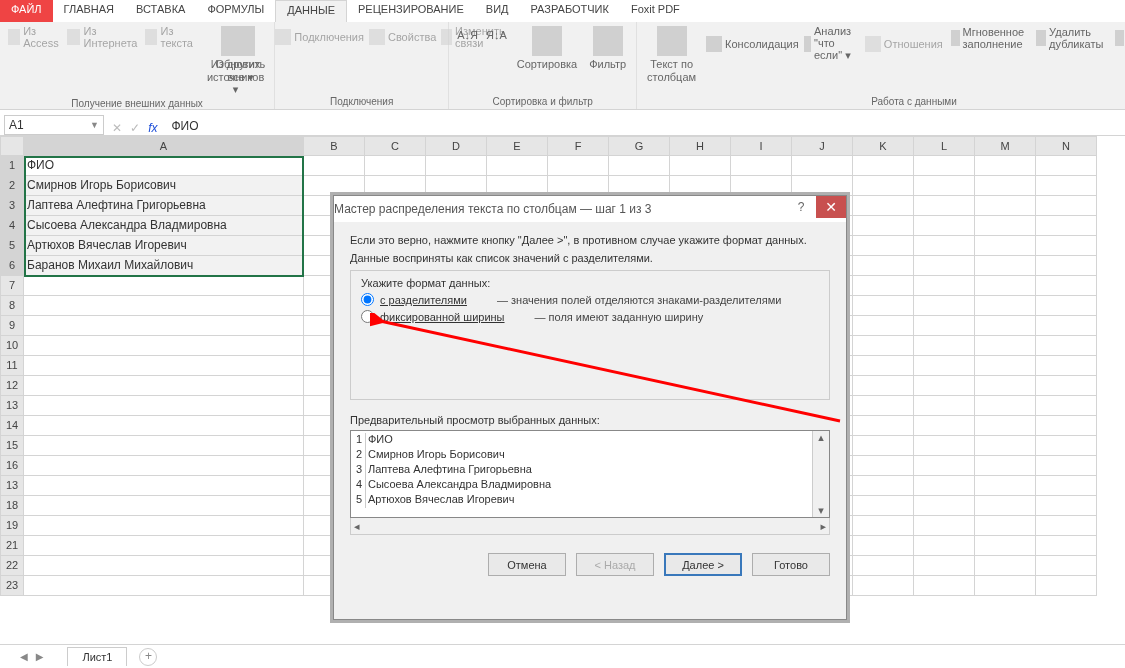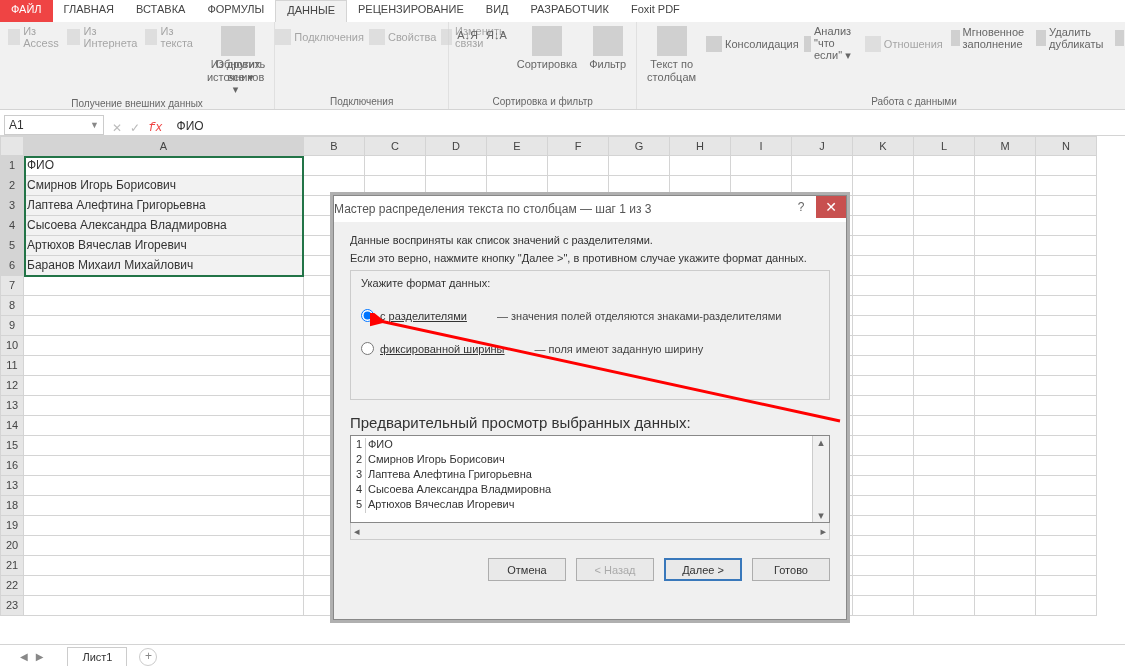--- a/index.html
+++ b/index.html
@@ -15,21 +15,21 @@
 .group-body{display:flex;gap:4px;align-items:flex-start;flex:1}
 .small-btn{display:flex;align-items:center;gap:3px;font-size:11px;color:#666;padding:1px 2px}
 .small-btn.dis{opacity:.55}
 .big-btn{display:flex;flex-direction:column;align-items:center;gap:2px;font-size:11px;color:#666;padding:2px 4px;text-align:center;line-height:1.15}
 .bi{width:16px;height:16px;background:#d0d0d0;display:inline-block}
 .big-btn .bi{width:30px;height:30px}
 .stack{display:flex;flex-direction:row;gap:1px}
 .formula-bar{display:flex;align-items:flex-end;height:26px;border-bottom:1px solid #d4d4d4;background:#fff}
 .name-box{width:100px;border:1px solid #ccc;margin-left:4px;padding:2px 4px;font-size:12px;background:#fff;display:flex;align-items:center;justify-content:space-between}
 .fb-icons{display:flex;gap:8px;margin:0 8px;color:#bbb}
-.fx{font-style:italic;font-family:Liberation Mono, monospace;color:#ef4444}
+.fx{font-style:italic;font-family:Liberation Sans, sans-serif;color:#1d4ed8}
 .fb-input{flex:1;padding:2px 6px;font-size:12px;border:none}
 .sheet{position:relative;height:493px;overflow:hidden}
 .col-headers{display:flex;height:20px;position:sticky;top:0}
 .corner{width:24px;background:#e6e6e6;border:1px solid #d4d4d4}
 .col-h{background:#e6e6e6;border:1px solid #d4d4d4;border-left:none;text-align:center;font-size:11px;color:#444;line-height:18px}
 .col-h.A{width:280px;background:#d4d4d4}
 .col-h.o{width:61px}
 .rows{}
 .row{display:flex;height:20px}
 .row-h{width:24px;background:#e6e6e6;border:1px solid #d4d4d4;border-top:none;text-align:center;font-size:11px;color:#444;line-height:19px}
@@ -47,25 +47,25 @@
 .dialog{position:absolute;left:333px;top:195px;width:514px;height:425px;background:#f0f0f0;border:1px solid #888;box-shadow:0 0 0 3px #b0b0b0}
 .dlg-title{height:26px;background:#fff;display:flex;align-items:center;justify-content:flex-start;position:relative;font-size:12px;color:#555}
 .dlg-btns{position:absolute;right:0;top:0;display:flex}
 .dlg-btn{width:30px;height:22px;text-align:center;line-height:22px;font-size:12px;color:#666}
 .dlg-close{background:#c8504f;color:#fff;font-size:14px}
 .dlg-body{padding:12px 16px 8px;font-size:11px;color:#333}
 .dlg-body p{margin-bottom:6px}
 .fieldset{margin-top:6px}
 .fs-title{font-size:11px;margin-bottom:2px}
 .fs-inner{border:1px solid #ccc;padding:6px 10px 12px;background:#f0f0f0;height:130px}
-.radio-row{display:flex;align-items:center;gap:6px;margin:20px 0;font-size:11px}
+.radio-row{display:flex;align-items:center;gap:6px;margin:4px 0;font-size:11px}
 .radio-row input{margin:0}
 .radio-row .rl{text-decoration:underline}
 .desc{margin-left:24px;color:#444}
-.preview-label{font-size:15px;margin:14px 0 4px}
+.preview-label{font-size:11px;margin:14px 0 4px}
 .preview-box{border:1px solid #888;background:#fff;height:88px;overflow:hidden;position:relative;font-family:"Courier New",monospace;font-size:11px;padding:2px 1px}
 .pv-row{display:flex;height:15px}
 .pv-num{width:14px;text-align:right;padding-right:3px;color:#333;border-right:1px solid #ccc}
 .pv-txt{padding-left:2px}
 .pv-scroll{position:absolute;right:0;top:0;width:17px;height:100%;background:#f0f0f0;border-left:1px solid #ccc;display:flex;flex-direction:column;justify-content:space-between;align-items:center;color:#666}
 .hscroll{height:17px;background:#f0f0f0;border:1px solid #ccc;border-top:none;display:flex;justify-content:space-between;align-items:center;color:#666;padding:0 3px}
 .dlg-footer{display:flex;justify-content:flex-end;gap:10px;padding:10px 16px}
 .btn{min-width:78px;height:23px;border:1px solid #adadad;background:#e9e9e9;font-size:11px;color:#333;cursor:pointer}
 .btn.dis{color:#aaa}
 .btn.def{border:1px solid #3978bb;box-shadow:0 0 0 1px #3978bb inset}
@@ -542,37 +542,20 @@
         <div class="cell o"></div>
         <div class="cell o"></div>
         <div class="cell o"></div>
         <div class="cell o"></div>
         <div class="cell o"></div>
         <div class="cell o"></div>
         <div class="cell o"></div>
         <div class="cell o"></div>
       </div>
       <div class="row">
-        <div class="row-h">20</div>
-        <div class="cell A"></div>
-        <div class="cell o"></div>
-        <div class="cell o"></div>
-        <div class="cell o"></div>
-        <div class="cell o"></div>
-        <div class="cell o"></div>
-        <div class="cell o"></div>
-        <div class="cell o"></div>
-        <div class="cell o"></div>
-        <div class="cell o"></div>
-        <div class="cell o"></div>
-        <div class="cell o"></div>
-        <div class="cell o"></div>
-        <div class="cell o"></div>
-      </div>
-      <div class="row">
         <div class="row-h">21</div>
         <div class="cell A"></div>
         <div class="cell o"></div>
         <div class="cell o"></div>
         <div class="cell o"></div>
         <div class="cell o"></div>
         <div class="cell o"></div>
         <div class="cell o"></div>
         <div class="cell o"></div>
         <div class="cell o"></div>
@@ -622,22 +605,22 @@
 
 <div class="dialog">
   <div class="dlg-title">
     <span>Мастер распределения текста по столбцам — шаг 1 из 3</span>
     <div class="dlg-btns">
       <div class="dlg-btn">?</div>
       <div class="dlg-btn dlg-close">✕</div>
     </div>
   </div>
   <div class="dlg-body">
+    <p>Если это верно, нажмите кнопку "Далее &gt;", в противном случае укажите формат данных.</p>
     <p>Данные восприняты как список значений с разделителями.</p>
-    <p>Если это верно, нажмите кнопку "Далее &gt;", в противном случае укажите формат данных.</p>
     <div class="fieldset">
       <div class="fs-inner">
         <div>Укажите формат данных:</div>
         <div class="radio-row">
           <input type="radio" checked="" style="">
           <span class="rl">с разделителями</span>
           <span class="desc">— значения полей отделяются знаками-разделителями</span>
         </div>
         <div class="radio-row">
           <input type="radio" style="">

